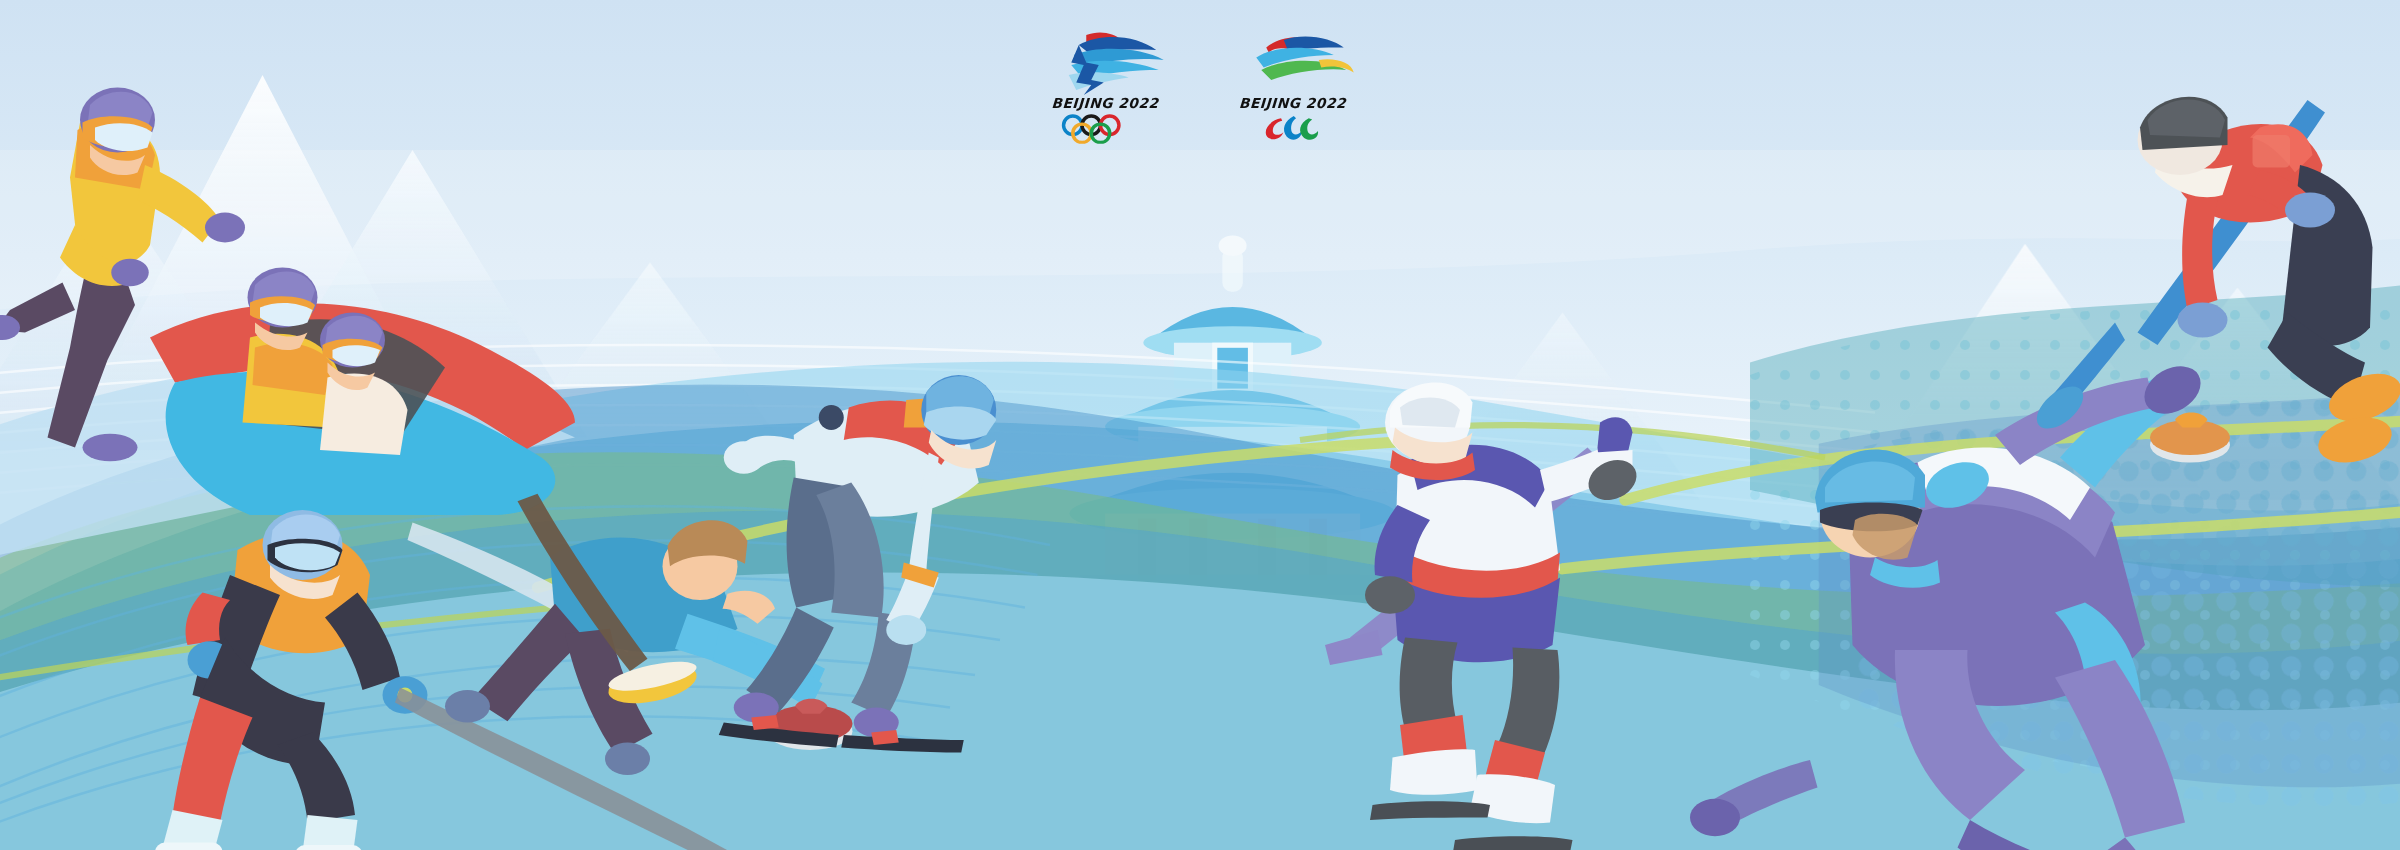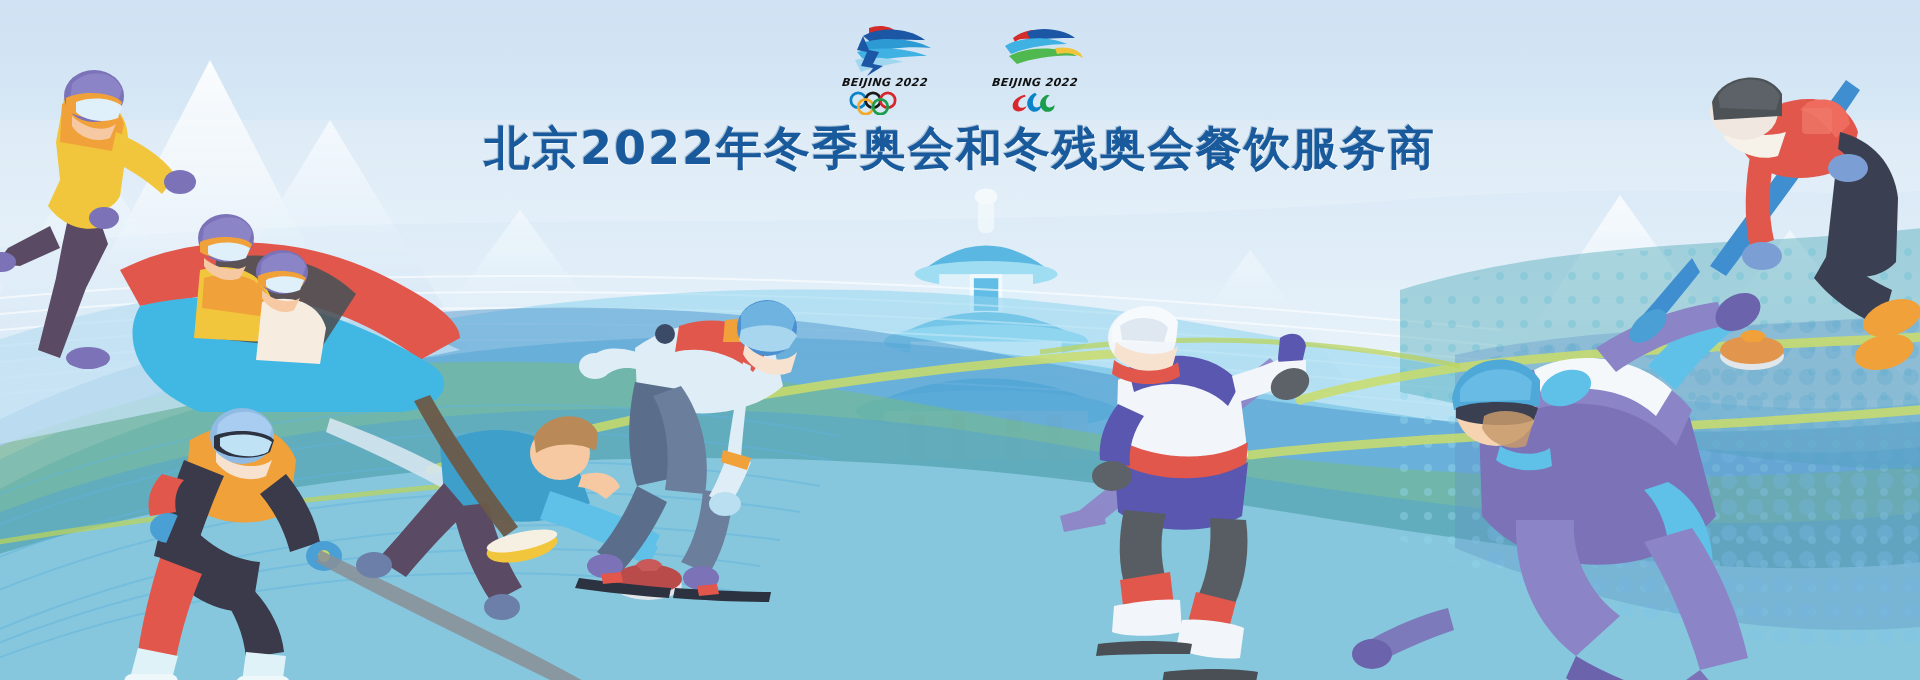--- a/index.html
+++ b/index.html
@@ -459,17 +459,14 @@
         <svg viewBox="0 0 90 26" width="90" height="24">
           <path d="M34 4 C 24 6, 18 14, 22 20 C 26 24, 34 22, 36 16 C 33 19, 28 19, 27 16 C 26 11, 30 7, 35 6 Z" fill="#d9262c"></path>
           <path d="M45 2 C 37 6, 34 14, 39 20 C 44 25, 52 22, 52 15 C 49 19, 44 19, 43 15 C 42 10, 44 6, 47 4 Z" fill="#0b83c8"></path>
           <path d="M58 4 C 50 8, 48 16, 54 21 C 60 25, 67 21, 66 15 C 63 19, 58 19, 57 15 C 56 10, 58 7, 61 5 Z" fill="#1a9e4b"></path>
         </svg>
       </div>
     </div>
 
   </div>
 
-  <div id="title-wrap">
-    <div id="page-title">北京2022年冬季奥会和冬残奥会餐饮服务商</div>
-  </div>
 
 </div>
 
 </body></html>

